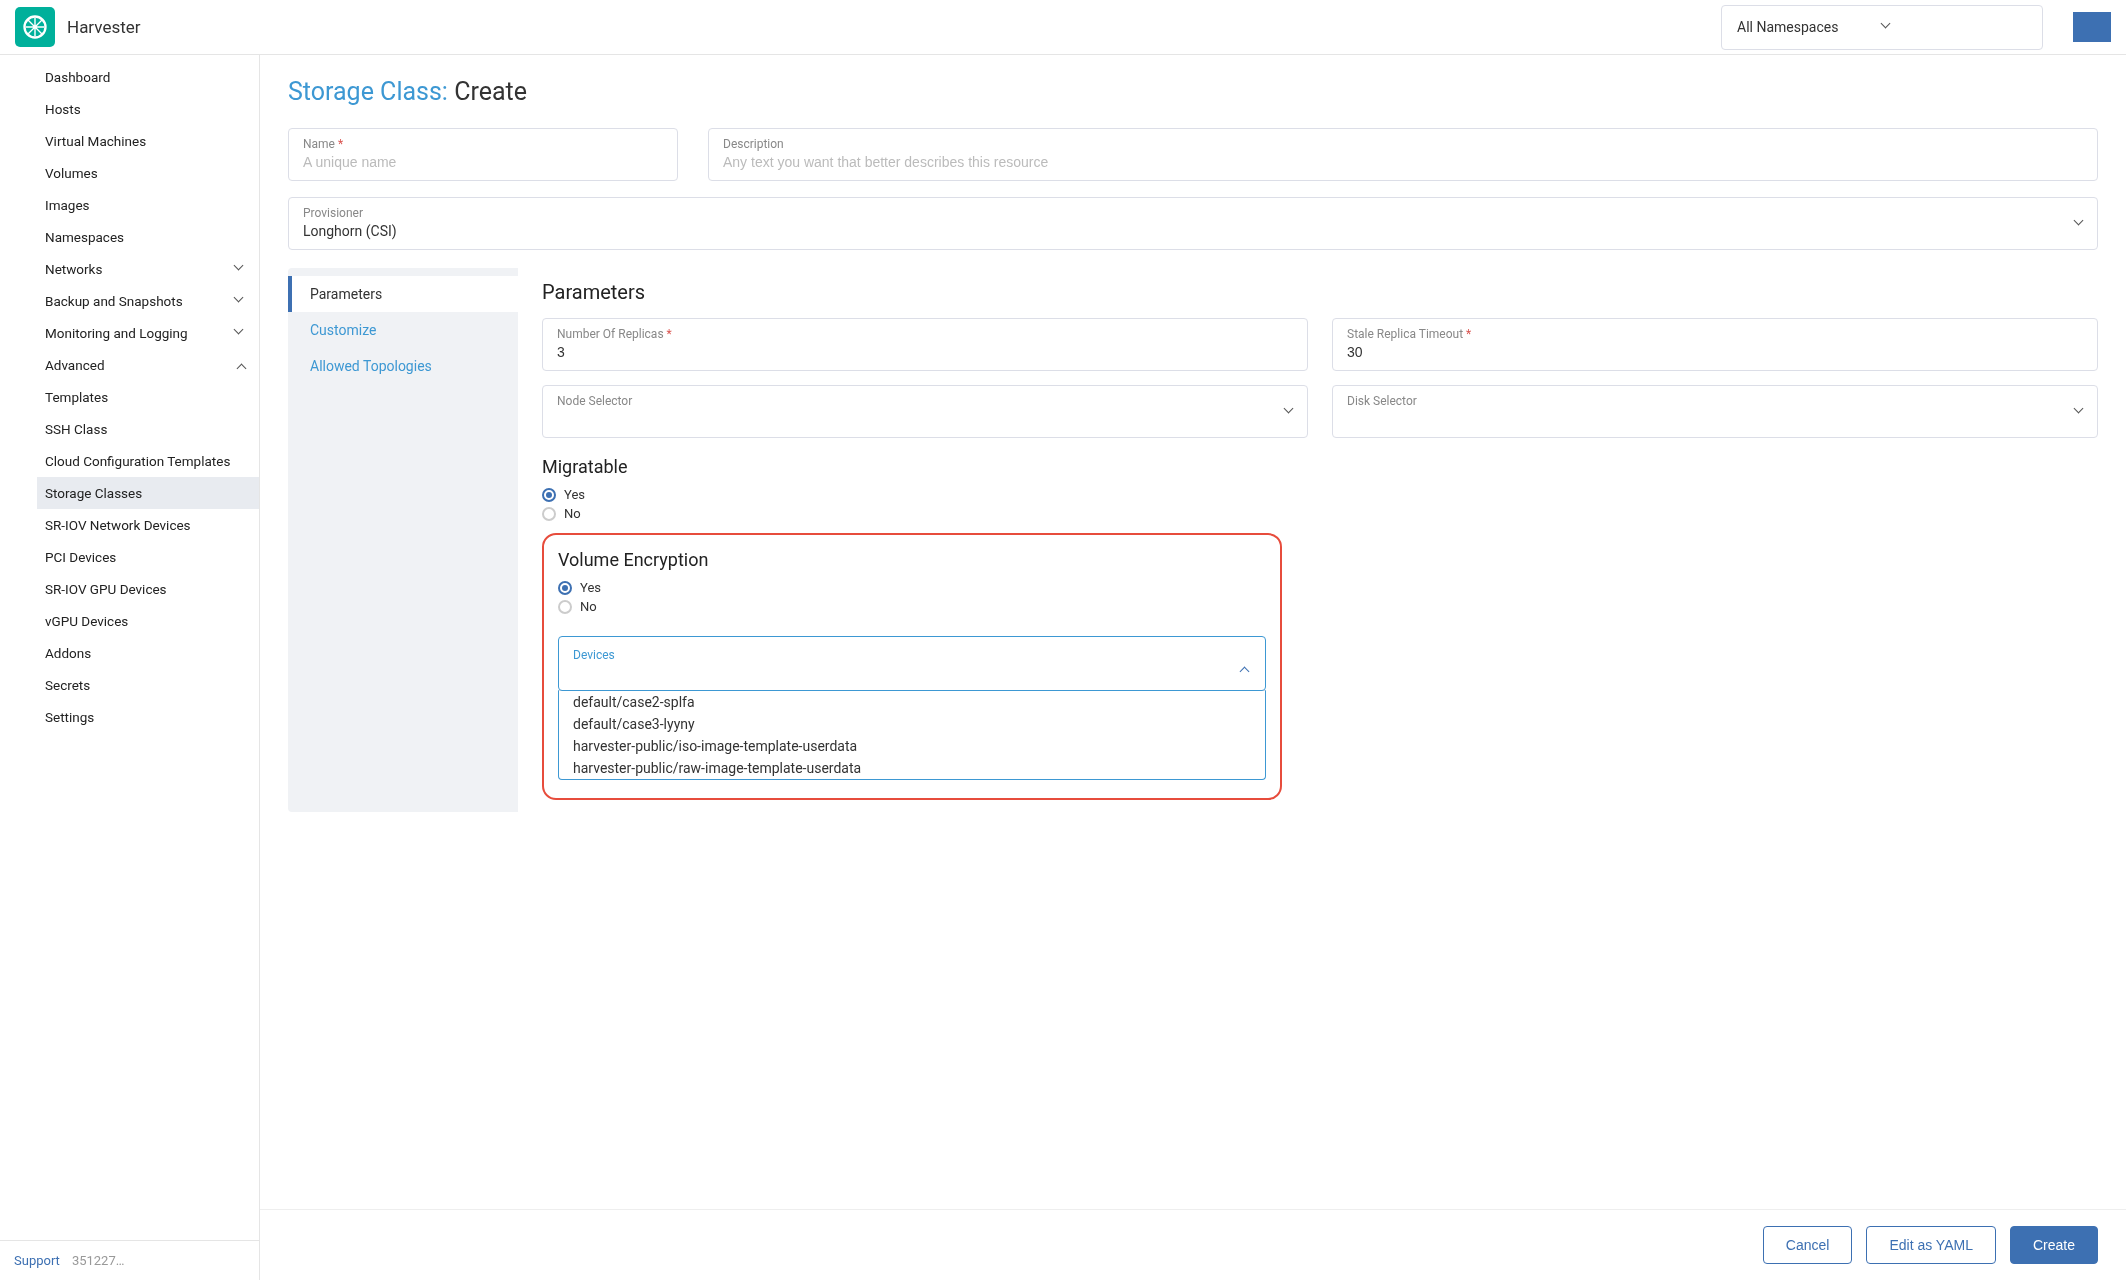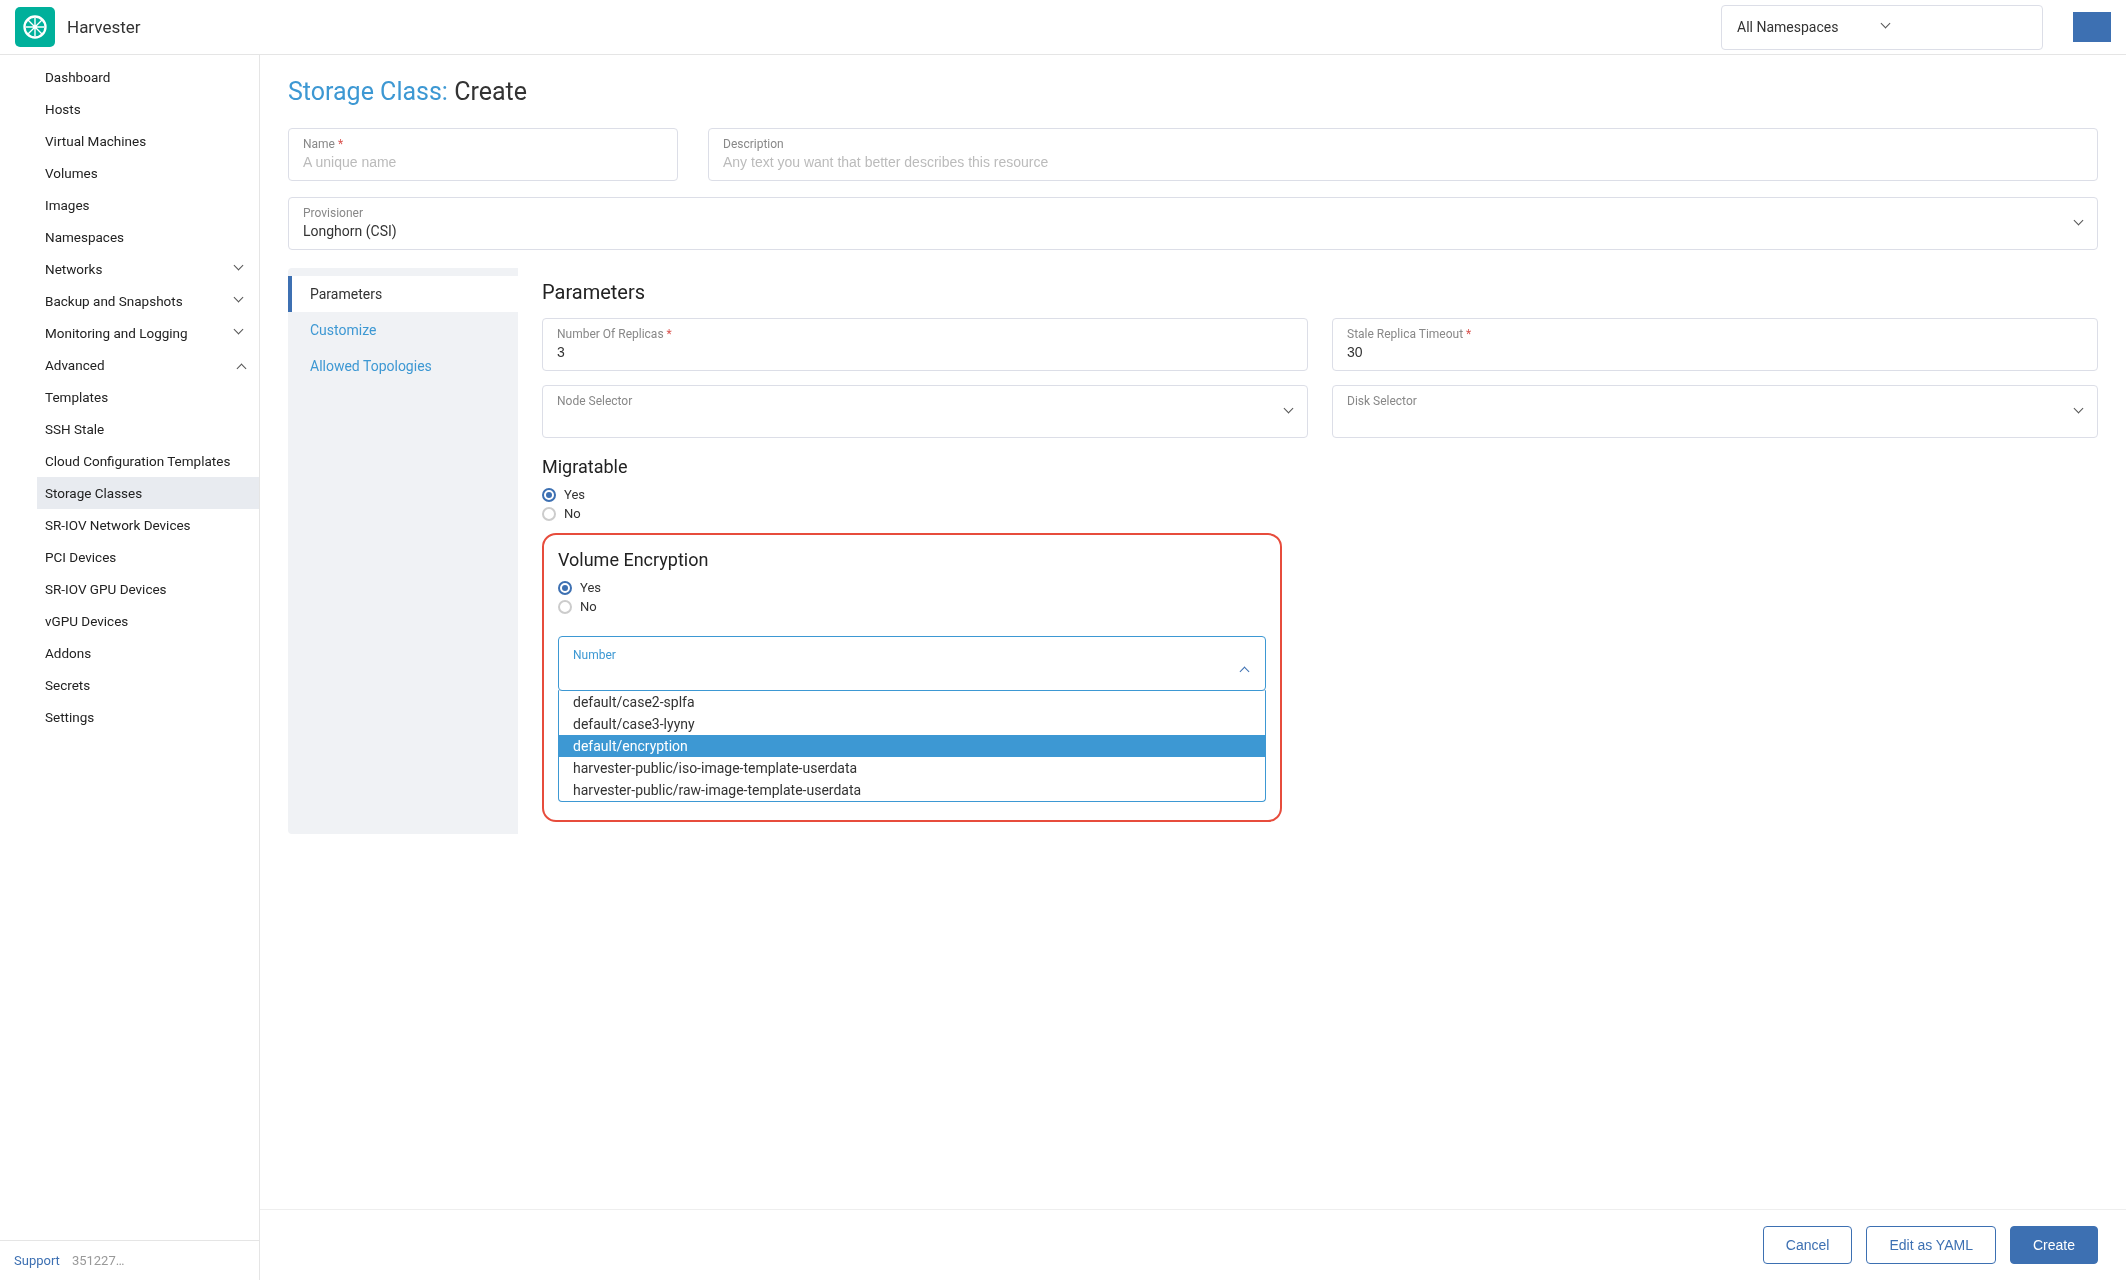--- a/index.html
+++ b/index.html
@@ -116,21 +116,21 @@
           <span class="chevron-down"></span>
         </div>
         <div class="side-item">
           <span class="label">Advanced</span>
           <span class="chevron-down" style="transform: rotate(180deg);"></span>
         </div>
         <div class="side-item sub">
           <span class="label">Templates</span>
         </div>
         <div class="side-item sub">
-          <span class="label">SSH Stale</span>
+          <span class="label">SSH Class</span>
         </div>
         <div class="side-item sub">
           <span class="label">Cloud Configuration Templates</span>
         </div>
         <div class="side-item sub active">
           <span class="label">Storage Classes</span>
         </div>
         <div class="side-item sub">
           <span class="label">SR-IOV Network Devices</span>
         </div>
@@ -230,28 +230,27 @@
             <span class="radio-dot sel"></span>
             <span>Yes</span>
           </div>
           <div class="radiog">
             <span class="radio-dot"></span>
             <span>No</span>
           </div>
 
           <div style="height:18px;"></div>
           <div class="secret-field">
-            <span class="flabel">Number</span>
+            <span class="flabel">Devices</span>
             <div style="height:16px;"></div>
             <span class="chev-up"></span>
           </div>
           <div class="dropdown" id="secret-dd">
               <div class="dd-item">default/case2-splfa</div>
               <div class="dd-item">default/case3-lyyny</div>
-              <div class="dd-item sel">default/encryption</div>
               <div class="dd-item">harvester-public/iso-image-template-userdata</div>
               <div class="dd-item">harvester-public/raw-image-template-userdata</div>
             </div>
         </div>
       </div>
     </div>
   </div>
 </div>
 
 <div class="footer-bar">

